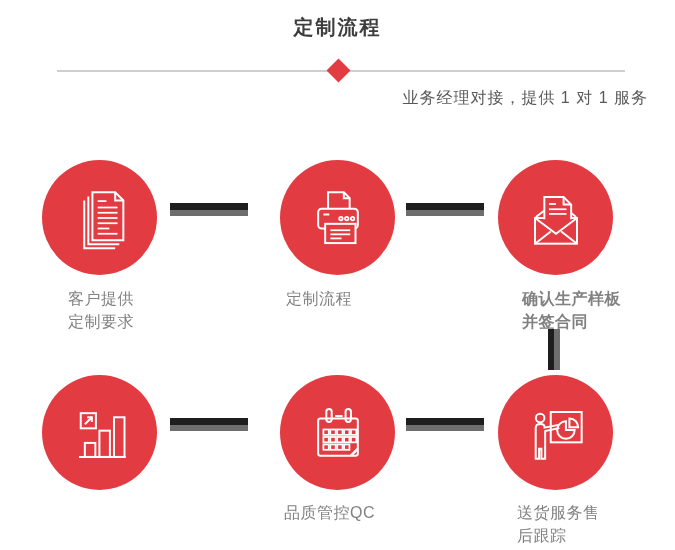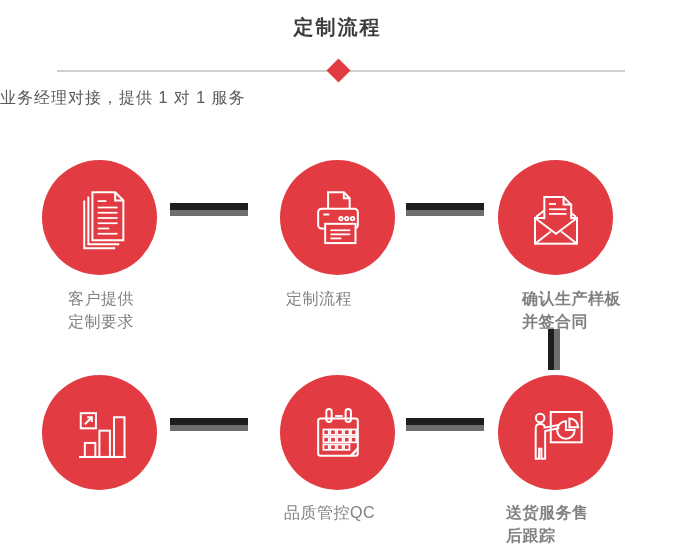--- a/index.html
+++ b/index.html
@@ -12,21 +12,21 @@
     font-size:20px;font-weight:bold;letter-spacing:2px;color:var(--title-text,#3d3d3d);
   }
   .divider{
     position:absolute;left:57px;top:70px;width:568px;height:1.5px;background:var(--divider,#cfcfcf);
   }
   .diamond{
     position:absolute;left:330px;top:62px;width:17px;height:17px;
     background:var(--accent-red,#e23c42);transform:rotate(45deg);
   }
   .subtitle{
-    position:absolute;top:88px;left:0;width:648px;text-align:left;
+    position:absolute;top:88px;left:0;width:648px;text-align:right;
     font-size:16px;letter-spacing:1px;color:var(--subtitle-text,#595959);
   }
   .step{
     position:absolute;width:115px;height:115px;border-radius:50%;
     background:var(--accent-red,#e23c42);
     display:flex;align-items:center;justify-content:center;
   }
   .icon{width:70px;height:70px;display:block;}
   .icon *{stroke:#ffffff;stroke-width:1.7;fill:none;}
   .icon .fillred{fill:var(--accent-red,#e23c42);}
@@ -170,18 +170,18 @@
       <path d="M12.6,52 V26 Q12.6,22.3 16.5,22.3 Q20.2,22.3 20.2,24.9 V25.4 L31.3,23.2 L32,25.9 L20.7,28.3 V52 H17.5 V43.5 H15.5 V52 Z"></path>
     </svg>
   </div>
 
   <div class="hconn" style="left:170px;top:418px;"></div>
   <div class="hconn" style="left:406px;top:418px;"></div>
 
   <div class="step-label" style="left:284px;top:501px;">
     <span>品质管控QC</span>
   </div>
-  <div class="step-label" style="left:506px;top:501px;font-weight:bold;">
+  <div class="step-label" style="left:517px;top:501px;">
     <span>送货服务售</span>
     <span>后跟踪</span>
   </div>
 
 </div>
 
 </body></html>

